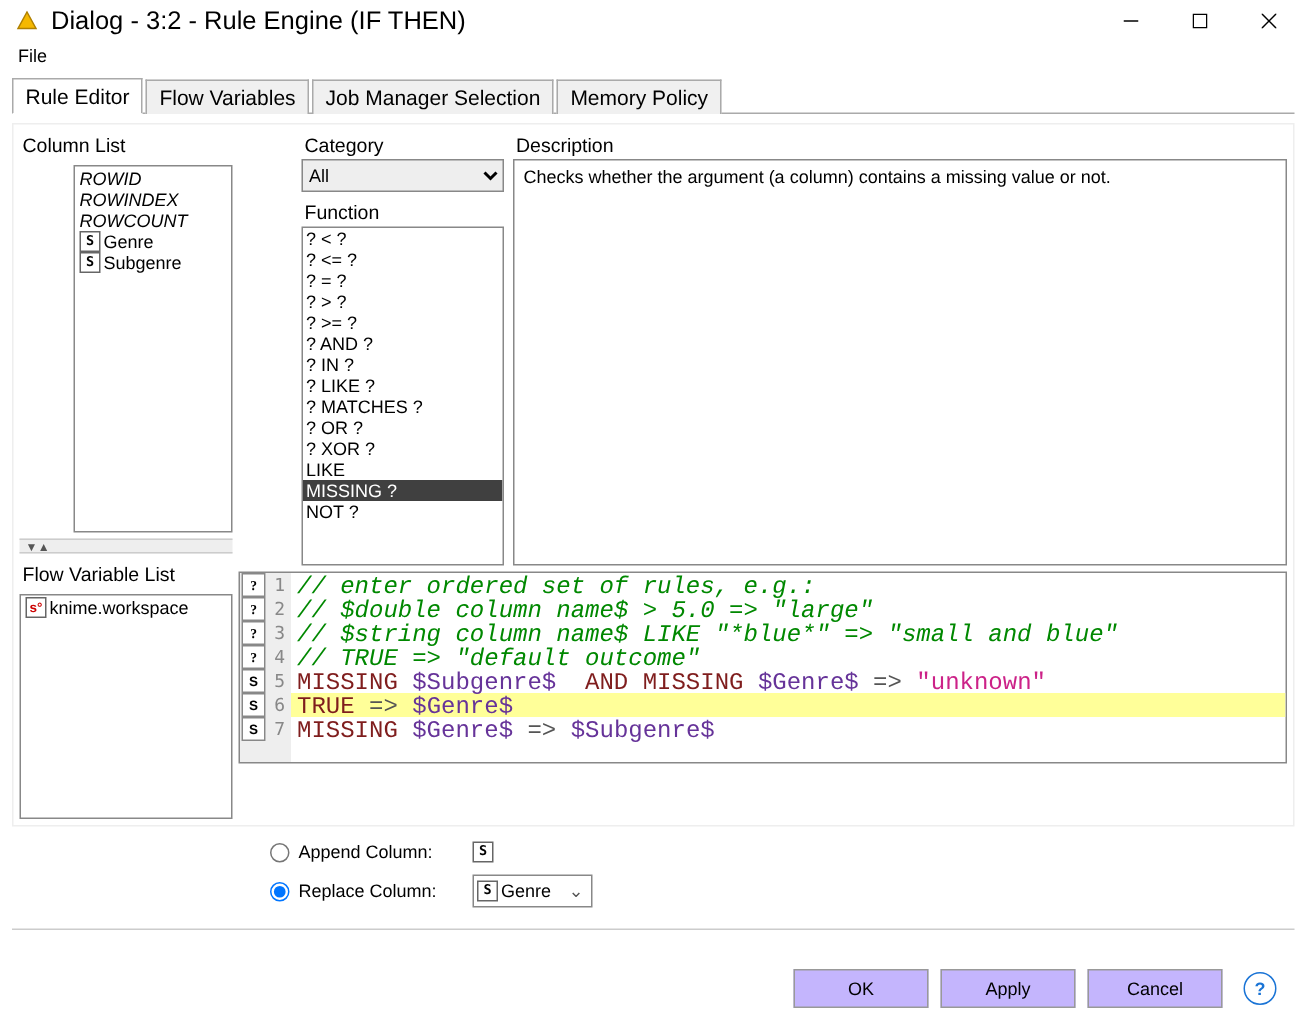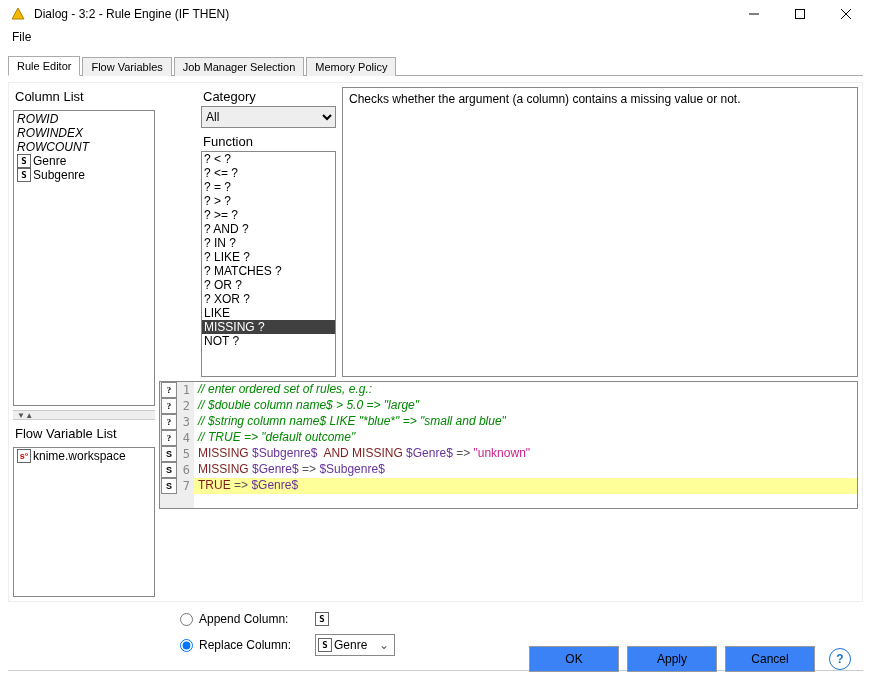--- a/index.html
+++ b/index.html
@@ -1,32 +1,32 @@
 <!DOCTYPE html>
 <html><head>
 <meta charset="utf-8">
 <style>
   * { box-sizing: border-box; margin: 0; padding: 0; }
   body { font-family: "Segoe UI", Tahoma, sans-serif; font-size: 12px; background: #fff; color: #000; width: 871px; height: 684px; overflow: hidden; }
 
   
   .titlebar { display: flex; align-items: center; height: 28px; padding: 0 2px; }
   .titlebar-icon { width: 20px; height: 20px; margin: 0 6px 0 6px; display:flex; align-items:center; justify-content:center;}
-  .titlebar-title { flex: 1; font-size: 12px; }
+  .titlebar-title { flex: 1; font-size: 17px; }
   .titlebar-btns { display: flex; }
   .titlebar-btn { width: 46px; height: 28px; display:flex; align-items:center; justify-content:center; font-family: "Segoe UI Symbol", sans-serif; font-size: 10px; }
   .titlebar-btn svg { display:block; }
 
   
   .menubar { padding: 2px 4px 6px 6px; }
   .menubar span { padding: 2px 6px; }
 
   
   .tabs { margin: 4px 8px 0 8px; border-bottom: 1px solid #aaa; display:flex; align-items:flex-end; height:22px; }
-  .tab { padding: 3px 8px; border: 1px solid #aaa; border-bottom: none; background: #f0f0f0; position: relative; top:1px; margin-right:2px; font-size:11px;}
+  .tab { padding: 3px 8px; border: 1px solid #aaa; border-bottom: none; background: #f0f0f0; position: relative; top:1px; margin-right:2px; font-size:14px;}
   .tab.active { background: #fff; border-bottom: 1px solid #fff; }
 
   
   .content { display:flex; margin: 6px 8px 0 8px; border:1px solid #eee; padding:4px; gap:4px;}
   .leftcol { width: 142px; display:flex; flex-direction:column; gap:4px;}
   .rightcol { flex:1; display:flex; flex-direction:column; gap:4px;}
 
   .panel-label { font-size:13px; padding: 2px 2px; }
   .listbox { border:1px solid #888; background:#fff; flex:1; overflow:hidden; font-size:12px; position:relative;}
   .listbox-inner { padding: 1px 2px; }
@@ -48,41 +48,41 @@
 
   .descbox { border:1px solid #888; flex:1; background:#fff; padding:4px 6px; overflow-y:scroll; font-size:12px;}
 
   .expr-wrap { display:flex; flex-direction:column;}
   .editor { border:1px solid #888; background:#fff; height:128px; display:flex; overflow-y:scroll;}
   .gutter { background:#eee; display:flex; flex-direction:column; }
   .grow { display:flex; align-items:center; height:16px;}
   .gicon { width:16px; height:16px; display:inline-flex; align-items:center; justify-content:center; border:1px solid #888; margin:0 1px; font-size:9px; font-weight:bold; background:#fff;}
   .gicon.q { font-family:serif;}
   .glineno { width:16px; text-align:right; color:#888; padding-right:4px; font-family: "Consolas", monospace; font-size:12px;}
-  .codearea { flex:1; font-family: Liberation Sans, sans-serif; font-size:12px; }
+  .codearea { flex:1; font-family: Liberation Mono, monospace; font-size:16px; }
   .codeline { height:16px; padding:0 4px; white-space:pre;}
   .codeline.hl { background:#ffff99;}
   .c-comment { color:#008800; font-style:italic;}
   .c-kw { color:#7f1d1d;}
   .c-col { color:#663399;margin-top:12px;}
   .c-str { color:#cc2288;}
   .c-arrow { color:#555;}
 
   
   .options { margin-top:10px; display:flex; flex-direction:column; gap:8px; align-items:flex-start; padding-left:180px;}
   .optrow { display:flex; align-items:center; gap:6px;}
   .optlabel { width:110px;}
   .textfield { width:280px; height:22px; border:1px solid #888; padding:2px 4px; font-size:12px; background:#fff;}
   .textfield.disabled { background:#fff; color:#888;}
   .combo { width:80px; height:22px; border:1px solid #888; background:#fff; display:flex; align-items:center; padding:0 2px; gap:2px;}
   .combo .arrow { margin-left:auto; width:16px; text-align:center; color:#555;}
 
   
   .btnbar { position:absolute; left:0; right:0; bottom:12px; display:flex; justify-content:flex-end; gap:8px; padding-right:20px; align-items:center;}
-  .btn { width:90px; height:26px; border:1px solid #999; background:#3b82f6; font-size:12px; display:flex; align-items:center; justify-content:center;}
+  .btn { width:90px; height:26px; border:1px solid #999; background:#c4b5fd; font-size:12px; display:flex; align-items:center; justify-content:center;}
   .helpicon { width:22px; height:22px; border:1px solid #1a74d6; border-radius:50%; color:#1a74d6; display:flex; align-items:center; justify-content:center; font-weight:bold; margin-left:6px;}
 
   .outer-divider { margin:4px 8px 0 8px; border-top:1px solid #ccc;}
 
   ::-webkit-scrollbar { width:16px; background:#f0f0f0;}
   ::-webkit-scrollbar-thumb { background:#c8c8c8;}
   ::-webkit-scrollbar-button { background:#f0f0f0; height:16px; display:block;}
 </style>
 </head>
 <body>
@@ -122,21 +122,21 @@
     <div class="tab active">Rule Editor</div>
     <div class="tab">Flow Variables</div>
     <div class="tab">Job Manager Selection</div>
     <div class="tab">Memory Policy</div>
   </div>
 
 <div class="content">
 
   <div class="leftcol">
     <div class="panel-label">Column List</div>
-    <div class="listbox" style="height:296px; flex:none;">
+    <div class="listbox" style="height:245px; flex:none;margin-left:36px;">
       <div class="listbox-inner" id="col-list">
           <div class="row italic">ROWID</div>
           <div class="row italic">ROWINDEX</div>
           <div class="row italic">ROWCOUNT</div>
           <div class="row"><span class="s-badge">S</span> Genre</div>
           <div class="row"><span class="s-badge">S</span> Subgenre</div>
         </div>
     </div>
     <div class="collapse-handle">▼ ▲</div>
     <div class="panel-label">Flow Variable List</div>
@@ -164,20 +164,21 @@
             <div class="frow">? LIKE ?</div>
             <div class="frow">? MATCHES ?</div>
             <div class="frow">? OR ?</div>
             <div class="frow">? XOR ?</div>
             <div class="frow">LIKE</div>
             <div class="frow sel">MISSING ?</div>
             <div class="frow">NOT ?</div>
           </div>
       </div>
       <div class="desc-col">
+        <div class="panel-label">Description</div>
         <div class="descbox"><span>Checks whether the argument (a column) contains a missing value or not.</span></div>
       </div>
     </div>
 
     <div class="expr-wrap">
       <div class="editor">
         <div class="gutter" id="gutter">
             <div class="grow">
               <span class="gicon q">?</span>
               <span class="glineno">1</span>
@@ -206,22 +207,22 @@
               <span class="gicon ">S</span>
               <span class="glineno">7</span>
             </div>
           </div>
         <div class="codearea" id="codearea">
             <div class="codeline"><span class="c-comment">// enter ordered set of rules, e.g.:</span></div>
             <div class="codeline"><span class="c-comment">// $double column name$ &gt; 5.0 =&gt; "large"</span></div>
             <div class="codeline"><span class="c-comment">// $string column name$ LIKE "*blue*" =&gt; "small and blue"</span></div>
             <div class="codeline"><span class="c-comment">// TRUE =&gt; "default outcome"</span></div>
             <div class="codeline"><span class="c-kw">MISSING </span><span class="c-col">$Subgenre$</span><span class="">  </span><span class="c-kw">AND MISSING </span><span class="c-col">$Genre$</span><span class=""> </span><span class="c-arrow">=&gt;</span><span class=""> </span><span class="c-str">"unknown"</span></div>
+            <div class="codeline hl"><span class="c-kw">TRUE</span><span class=""> </span><span class="c-arrow">=&gt;</span><span class=""> </span><span class="c-col">$Genre$</span></div>
             <div class="codeline"><span class="c-kw">MISSING </span><span class="c-col">$Genre$</span><span class=""> </span><span class="c-arrow">=&gt;</span><span class=""> </span><span class="c-col">$Subgenre$</span></div>
-            <div class="codeline hl"><span class="c-kw">TRUE</span><span class=""> </span><span class="c-arrow">=&gt;</span><span class=""> </span><span class="c-col">$Genre$</span></div>
           </div>
       </div>
     </div>
   </div>
 </div>
 
 <div class="options">
   <div class="optrow">
     <input type="radio" name="outmode" style="">
     <span class="optlabel">Append Column:</span>

